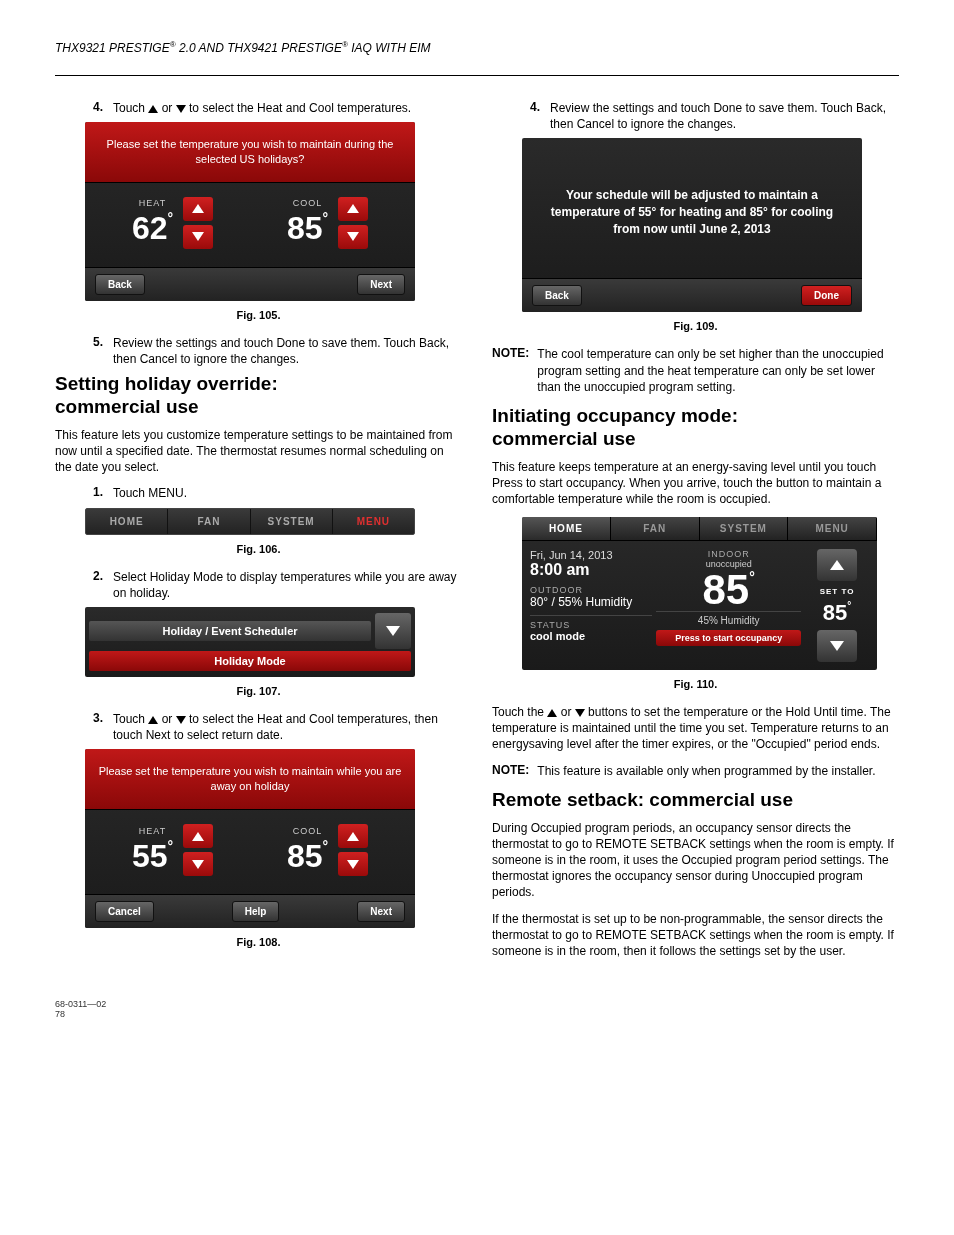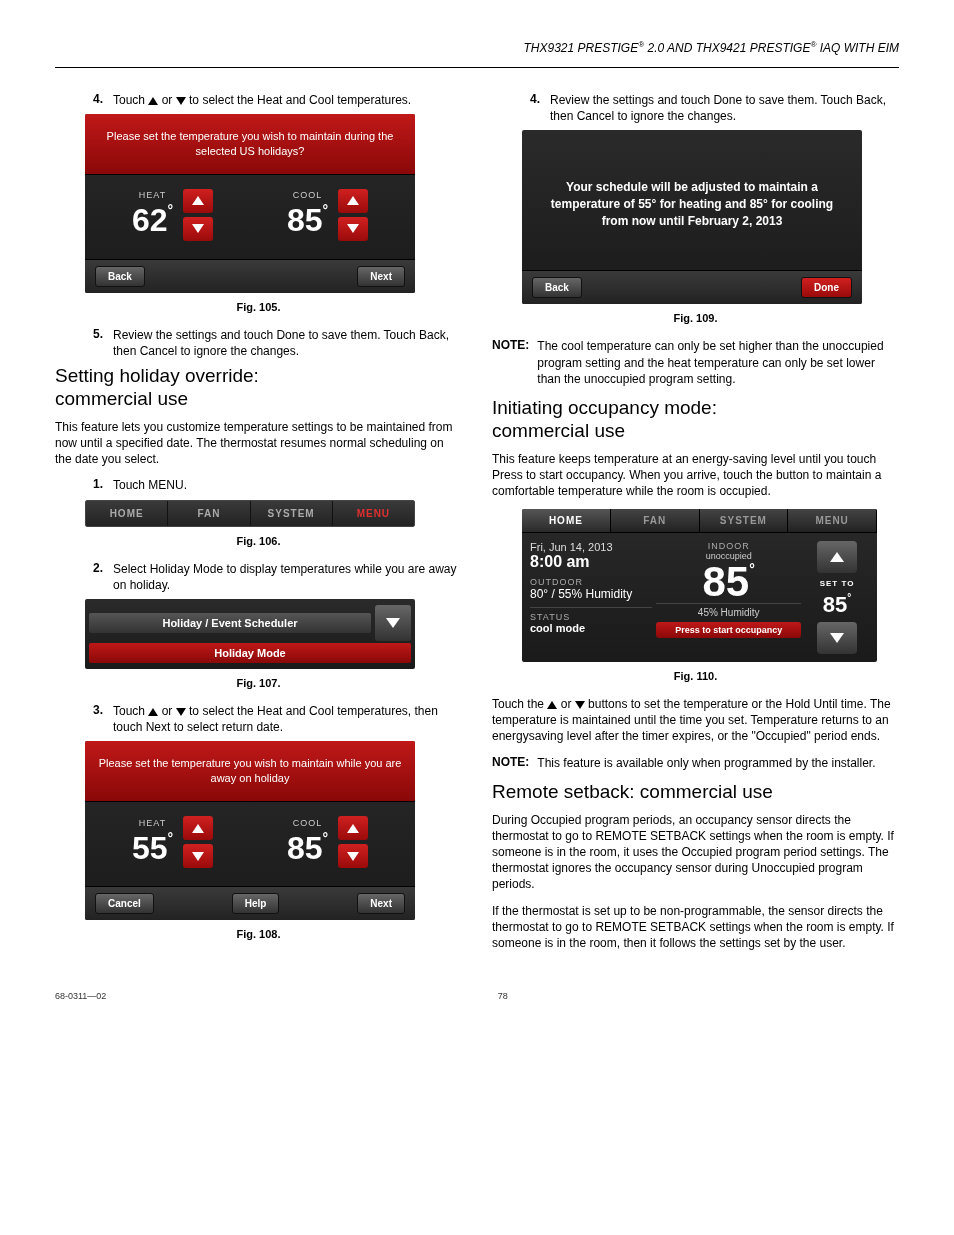--- a/index.html
+++ b/index.html
@@ -8,35 +8,34 @@
     font-size: 12px;
     color: #000;
     background: #fff;
     width: 954px;
     margin: 0 auto;
     padding: 40px 55px 30px 55px;
   }
   .header {
     font-style: italic;
     font-size: 12px;
-    margin-bottom: 12px;
-    text-align: right;
+    margin-bottom: 20px;
   }
   .header .sup { font-size: 8px; vertical-align: super; font-style: italic; }
   .hr { border: none; border-top: 1px solid #000; margin-bottom: 24px; }
   .cols { display: flex; gap: 30px; }
   .col { flex: 1; }
   .li { display: flex; gap: 10px; margin-bottom: 6px; }
   .li .num { font-weight: bold; min-width: 18px; text-align: right; }
   .li .txt { flex: 1; line-height: 1.35; }
   .tri-up, .tri-down { display: inline-block; width: 0; height: 0; vertical-align: middle; }
   .tri-up { border-left: 5px solid transparent; border-right: 5px solid transparent; border-bottom: 8px solid #000; }
   .tri-down { border-left: 5px solid transparent; border-right: 5px solid transparent; border-top: 8px solid #000; }
   .cap { text-align: center; font-weight: bold; font-size: 11px; margin: 8px 0 14px; }
-  h2.sec { font-size: 19px; font-weight: normal; margin: 4px 0 8px; line-height: 1.2; }
+  h2.sec { font-size: 19px; font-weight: bold; margin: 4px 0 8px; line-height: 1.2; }
   p.body { line-height: 1.35; margin-bottom: 10px; }
   .note { display: flex; gap: 8px; margin-bottom: 10px; }
   .note .lab { font-weight: bold; }
   .note .nt { flex: 1; font-weight: normal; line-height: 1.35; }
 
   
   .tscreen {
     background: linear-gradient(#2a2a2a,#1a1a1a);
     border-radius: 2px;
     color: #fff;
@@ -191,21 +190,21 @@
     background: linear-gradient(#666,#333);
     border-radius: 4px;
     display:flex; align-items:center; justify-content:center;
   }
   .home .rbtn .au { width:0;height:0;border-left:7px solid transparent;border-right:7px solid transparent;border-bottom:10px solid #fff; }
   .home .rbtn .ad { width:0;height:0;border-left:7px solid transparent;border-right:7px solid transparent;border-top:10px solid #fff; }
   .home .setto { font-size: 8px; font-weight: bold; letter-spacing: 1px; margin-top: 2px; }
   .home .settemp { font-size: 22px; font-weight: bold; }
   .home .settemp .o { font-size: 10px; vertical-align: top; }
 
-  .footer { display: flex; justify-content: space-between; margin-top: 30px; font-size: 9px; color: #333; }
+  .footer { display: flex; justify-content: space-between; margin-top: 30px; font-size: 9px; color: #333; flex-direction: column; }
   .indent { margin-left: 30px; }
 </style>
 </head>
 <body>
 
 <div class="header">
   <span>THX9321 PRESTIGE</span><span class="sup">®</span><span> 2.0 AND THX9421 PRESTIGE</span><span class="sup">®</span><span> IAQ WITH EIM</span>
 </div>
 <hr class="hr">
 
@@ -351,21 +350,21 @@
     <div class="cap">Fig. 108.</div>
   </div>
 
   <div class="col">
     <div class="li indent">
       <div class="num">4.</div>
       <div class="txt">Review the settings and touch Done to save them. Touch Back, then Cancel to ignore the changes.</div>
     </div>
 
     <div class="msgscreen indent" style="width:340px;">
-      <div class="msg">Your schedule will be adjusted to maintain a temperature of 55° for heating and 85° for cooling from now until February 2, 2013</div>
+      <div class="msg">Your schedule will be adjusted to maintain a temperature of 55° for heating and 85° for cooling from now until June 2, 2013</div>
       <div class="btnrow">
         <div class="sbtn">Back</div>
         <div class="spacer"></div>
         <div class="sbtn red">Done</div>
       </div>
     </div>
     <div class="cap">Fig. 109.</div>
 
     <div class="note">
       <div class="lab">NOTE:</div>

